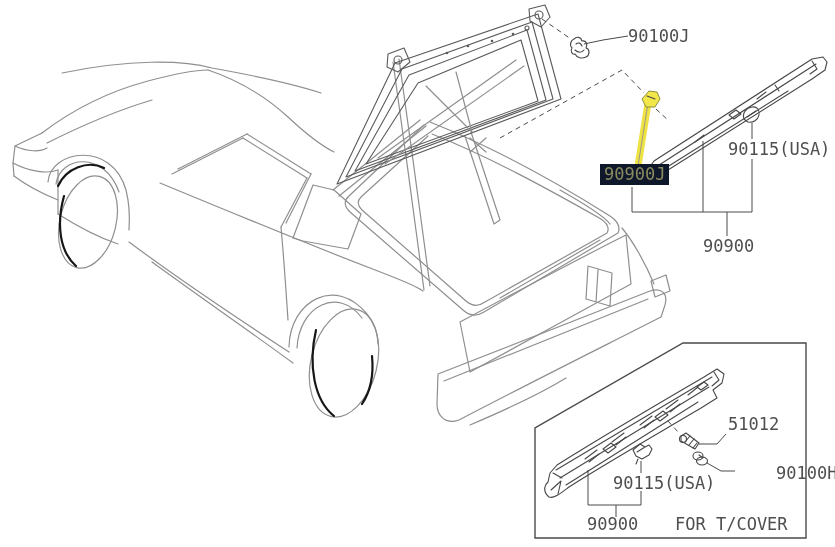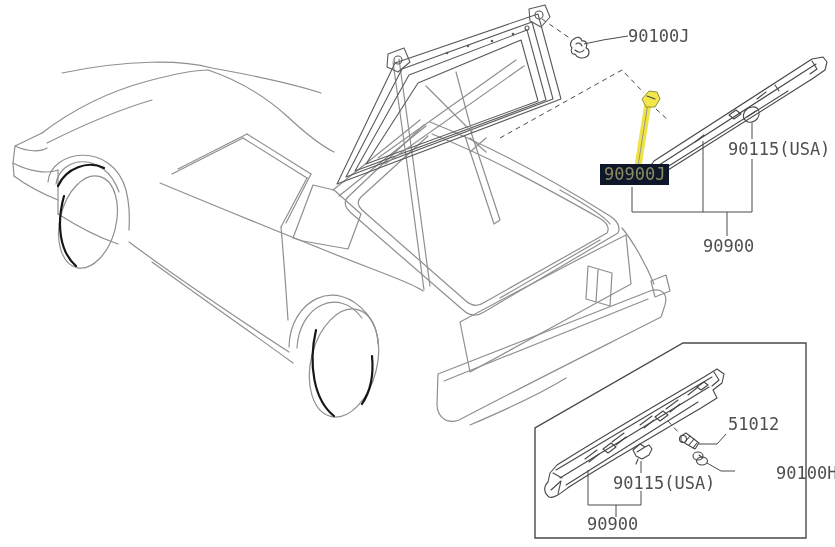--- a/index.html
+++ b/index.html
@@ -191,14 +191,15 @@
 </svg>
 
 <div class="plabel" style="left:628px;top:27px;">90100J</div>
 <div class="plabel" style="left:728px;top:140px;">90115(USA)</div>
 <div class="plabel hl" style="left:600px;top:164px;">90900J</div>
 <div class="plabel" style="left:703px;top:237px;">90900</div>
 <div class="plabel" style="left:704px;top:415px;margin-left:24px;">51012</div>
 <div class="plabel" style="left:776px;top:464px;">90100H</div>
 <div class="plabel" style="left:613px;top:474px;">90115(USA)</div>
 <div class="plabel" style="left:587px;top:515px;">90900</div>
+<div class="plabel" style="left:675px;top:515px;">FOR T/COVER</div>
 
 </div>
 
 </body></html>

